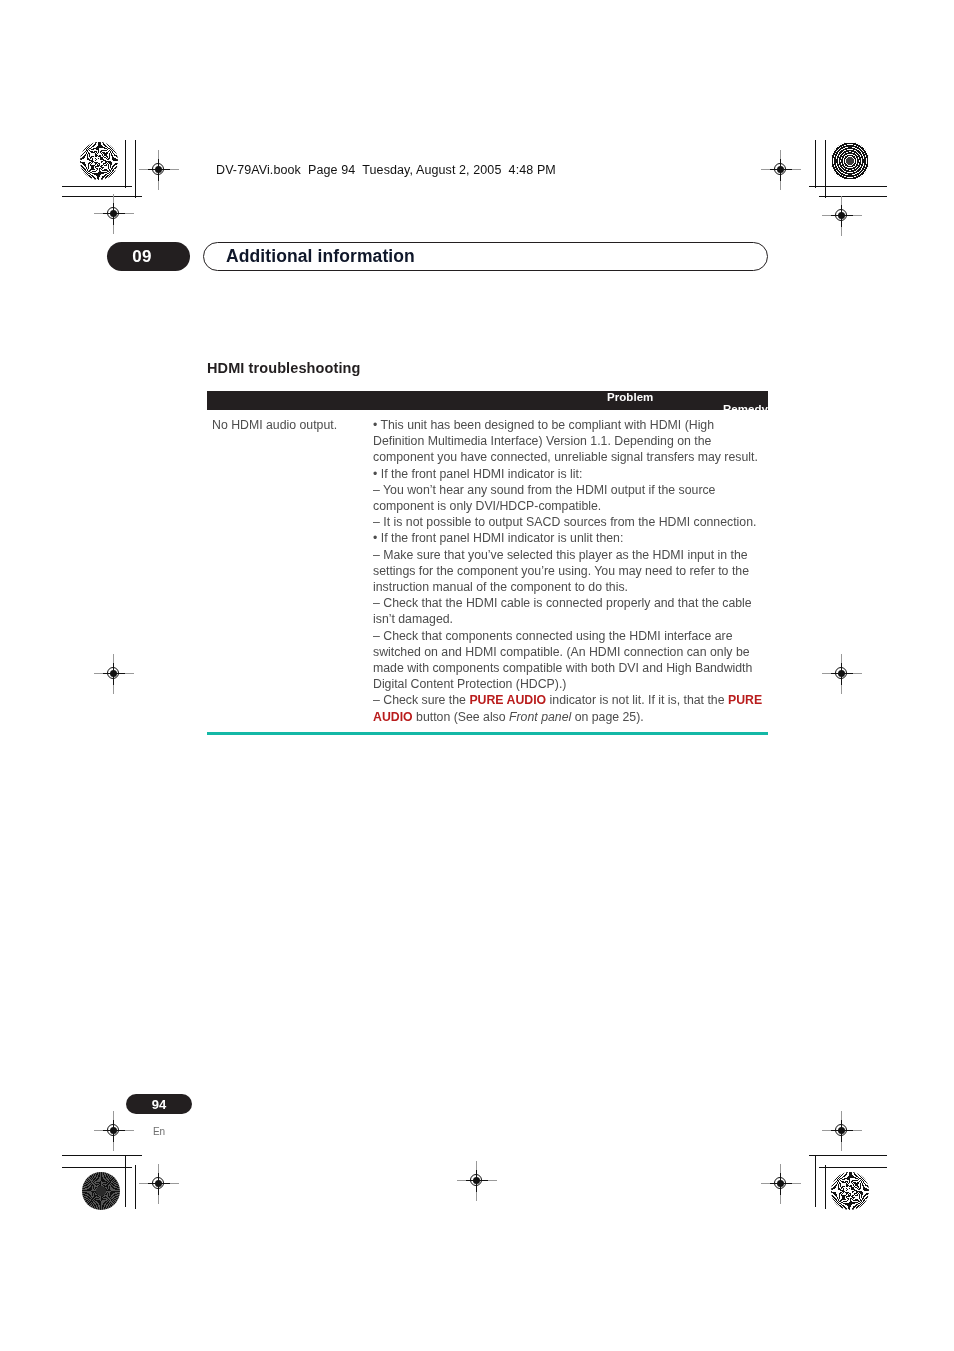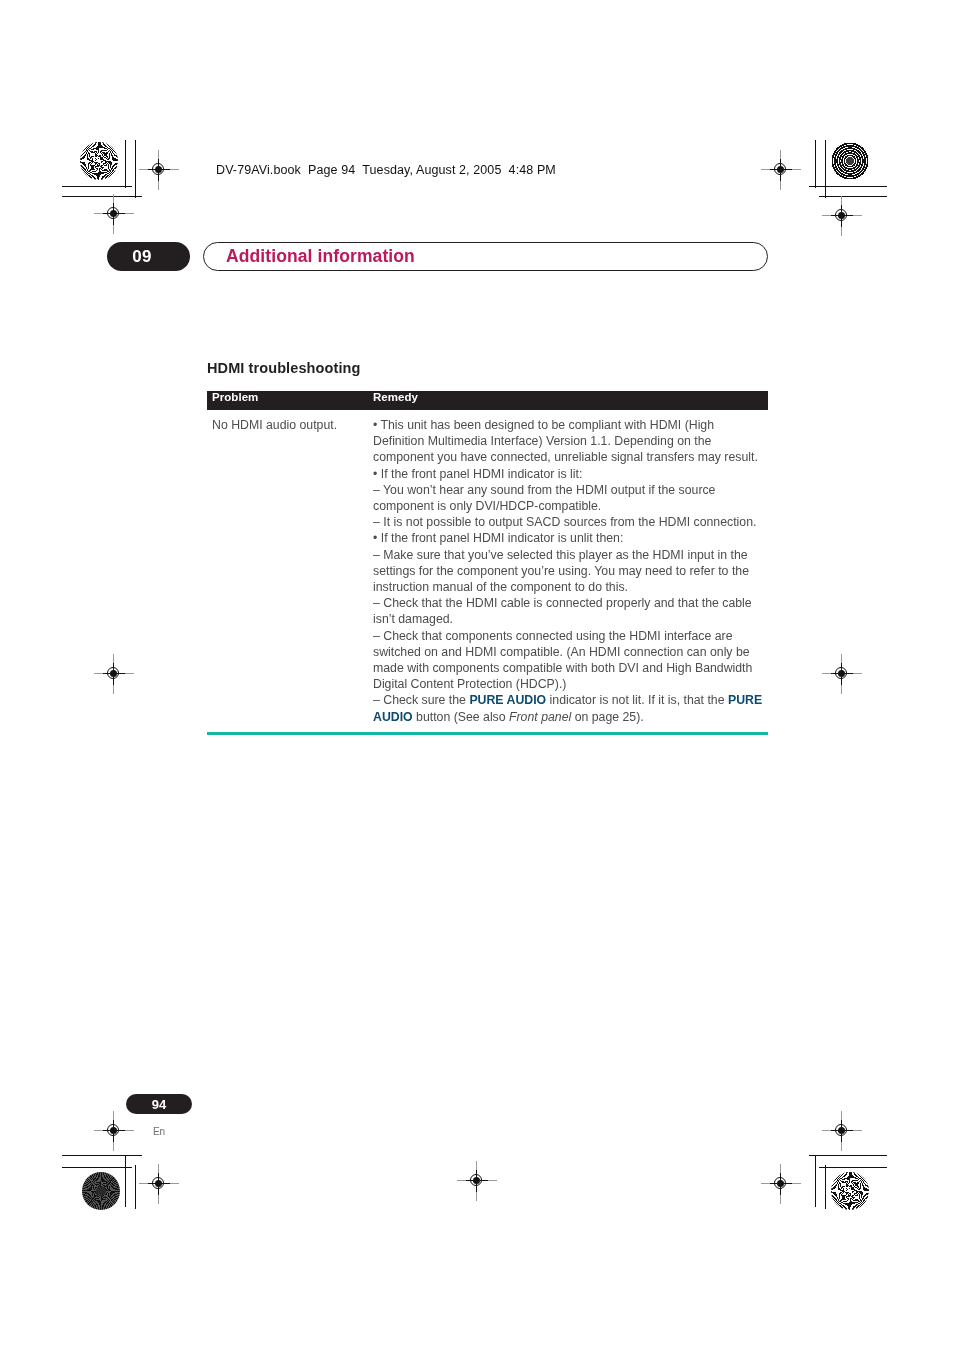--- a/index.html
+++ b/index.html
@@ -124,21 +124,21 @@
     width: 565px; height: 29px;
     border: 1.1px solid #231f20;
     border-radius: 14.5px;
     background: #ffffff;
     box-sizing: border-box;
     display: flex;
     align-items: center;
     padding-left: 22px;
   }
   .chapter-title-pill span {
-    color: #be185d;
+    color: #0f172a;
     font-size: 17.5px;
     font-weight: bold;
     letter-spacing: 0.1px;
   }
 
   
   .section-heading {
     position: absolute;
     left: 207px; top: 360px;
     font-size: 14.5px;
@@ -150,21 +150,22 @@
   
   .tbl {
     position: absolute;
     left: 207px; top: 391px;
     width: 561px;
   }
   .tbl-head {
     background: #231f20;
     height: 19px;
     display: flex;
-    align-items: flex-start;
+    align-items: flex-end;
+    flex-direction: column;
   }
   .tbl-head .th {
     color: #ffffff;
     font-size: 11.5px;
     font-weight: bold;
     letter-spacing: 0.05px;
   }
   .th-problem { width: 166px; padding-left: 5px; box-sizing: border-box; }
   .th-remedy  { padding-left: 0px; }
 
@@ -186,21 +187,21 @@
     width: 395px;
     box-sizing: border-box;
     font-size: 12.3px;
     color: #4d4d4d;
     line-height: 16.2px;
   }
   .cell-remedy p {
     margin: 0;
     text-indent: 0;
   }
-  .cell-remedy b { color: #0c4a6e; font-weight: bold; }
+  .cell-remedy b { color: #b91c1c; font-weight: bold; }
   .cell-remedy i { font-style: italic; }
 
   
   .pagefoot {
     position: absolute;
     left: 126px; top: 1094px;
     width: 66px;
     text-align: center;
   }
   .pagefoot .pill {

